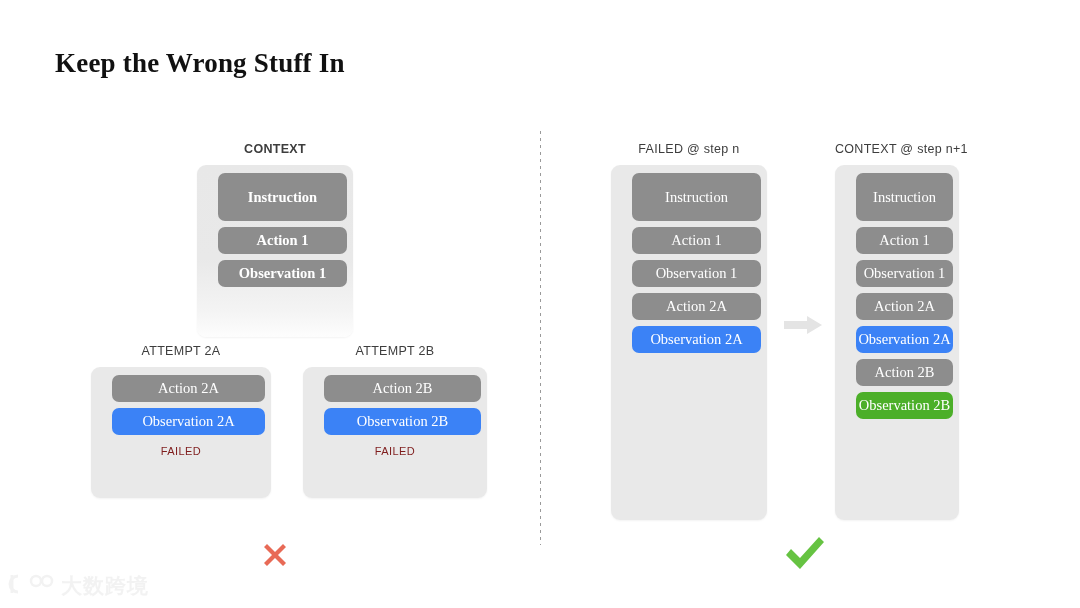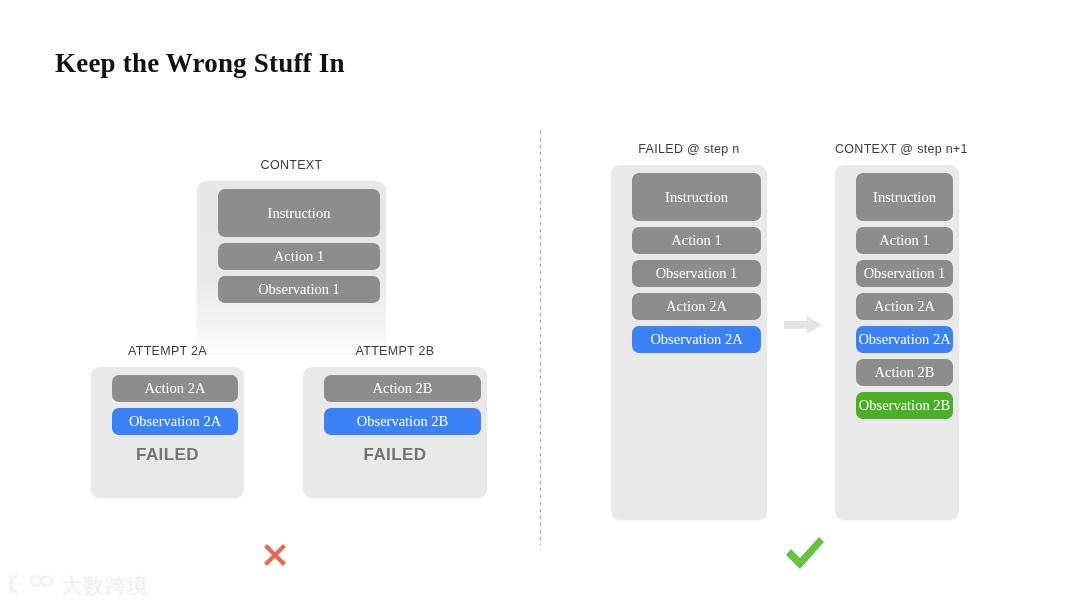--- a/index.html
+++ b/index.html
@@ -83,33 +83,32 @@
     margin-left: 15px;
   }
   .block.gray   { background: #8d8d8d; }
   .block.red    { background: #3b82f6; }
   .block.green  { background: #4caf29; }
   .block.h-tall { height: 48px; }
   .block.h-norm { height: 27px; }
 
   .failed-text {
     text-align: center;
-    color: #737373;
+    color: #7f1d1d;
     font-family: "Liberation Sans", sans-serif;
-    font-size: 17px;
+    font-size: 11px;
     letter-spacing: 0.4px;
     margin-top: 10px;
-    font-weight: bold;
-  }
-
-  
-  #context-group      { left: 197px; top: 158px; width: 189px; }
+  }
+
+  
+  #context-group      { left: 197px; top: 142px; width: 156px; font-weight: bold; }
   #context-group .panel { height: 172px; }
 
-  #attempt-a-group    { left: 91px;  top: 344px; width: 153px; }
+  #attempt-a-group    { left: 91px;  top: 344px; width: 180px; }
   #attempt-a-group .panel { height: 131px; }
 
   #attempt-b-group    { left: 303px; top: 344px; width: 184px; }
   #attempt-b-group .panel { height: 131px; }
 
   #step-n-group       { left: 611px; top: 142px; width: 156px; }
   #step-n-group .panel { height: 355px; }
 
   #step-n1-group      { left: 835px; top: 142px; width: 124px; }
   #step-n1-group .panel { height: 355px; }

